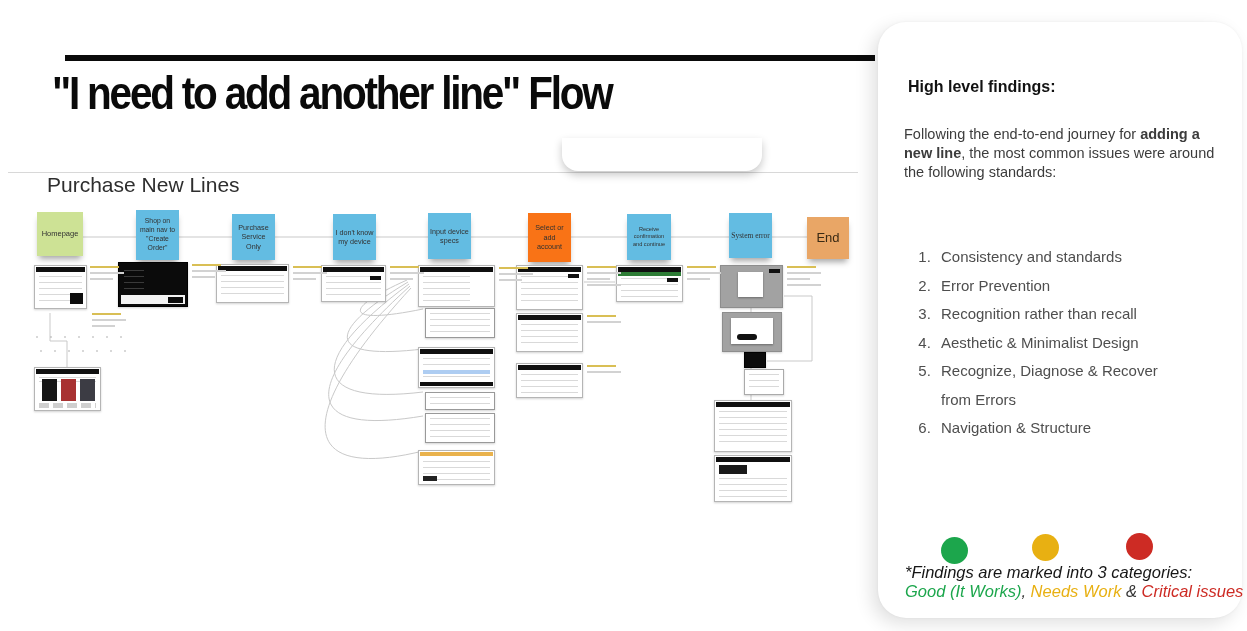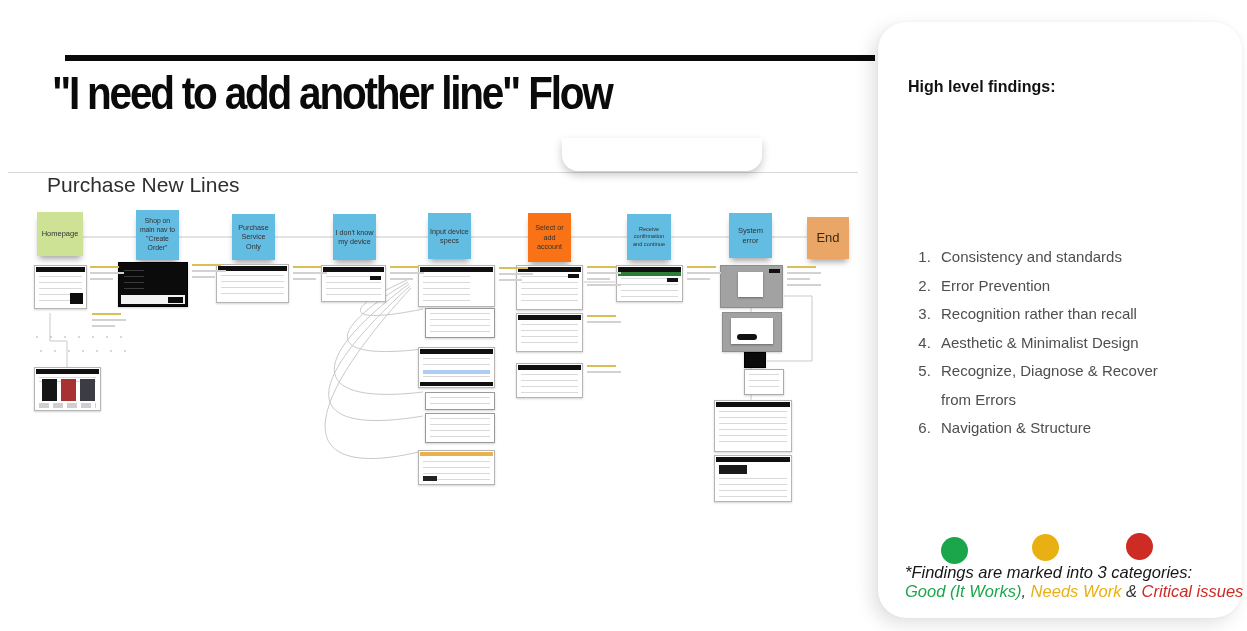--- a/index.html
+++ b/index.html
@@ -22,21 +22,21 @@
   .sticky{position:absolute;display:flex;align-items:center;justify-content:center;text-align:center;
           color:#313131;box-shadow:0 5px 6px -2px rgba(0,0,0,.35);line-height:1.3;padding:2px;
           box-sizing:border-box;}
   .st0{left:37px;top:212px;width:46px;height:44px;font-size:7.5px;}
   .st1{left:136px;top:210px;width:43px;height:50px;font-size:6.8px;}
   .st2{left:232px;top:214px;width:43px;height:46px;font-size:7.2px;}
   .st3{left:333px;top:214px;width:43px;height:46px;font-size:7.2px;}
   .st4{left:428px;top:213px;width:43px;height:46px;font-size:7.2px;}
   .st5{left:528px;top:213px;width:43px;height:49px;font-size:7.2px;}
   .st6{left:627px;top:214px;width:44px;height:46px;font-size:5.6px;}
-  .st7{left:729px;top:213px;width:43px;height:45px;font-size:7.5px;}
+  .st7{left:729px;top:213px;width:43px;height:45px;font-size:7.5px;font-family:Liberation Serif, serif;}
   .st8{left:807px;top:217px;width:42px;height:42px;font-size:13px;color:#3a2a14;}
 
   .connectors{position:absolute;left:0;top:160px;}
   .connectors path{fill:none;stroke:#c9c9c9;stroke-width:1;}
 
   
   .shot{position:absolute;background:#fff;border:1px solid #b5b5b5;box-sizing:border-box;
         box-shadow:0 1px 2px rgba(0,0,0,.18);}
   .shot i{display:block;position:absolute;}
   .hdr{left:1px;right:1px;top:1px;height:5px;background:#101010;}
@@ -290,20 +290,21 @@
     </div>
   <div class="ann" style="left:787px;top:266px">
       <i></i>
       <i></i>
       <i></i>
       <i></i>
     </div>
 
   <div class="findings-card">
     <h2 class="findings-heading">High level findings:</h2>
+    <p class="findings-intro"><span>Following the end-to-end journey for </span><b>adding a new line</b><span>, the most common  issues were around the following standards:</span></p>
     <ol class="findings-list">
       <li>Consistency and standards</li>
       <li>Error Prevention</li>
       <li>Recognition rather than recall</li>
       <li>Aesthetic &amp; Minimalist Design</li>
       <li>Recognize, Diagnose &amp; Recover from Errors</li>
       <li>Navigation &amp; Structure</li>
     </ol>
     <span class="dot dot0" style="background-color: rgb(28, 166, 76);"></span>
     <span class="dot dot1" style="background-color: rgb(232, 176, 18);"></span>

